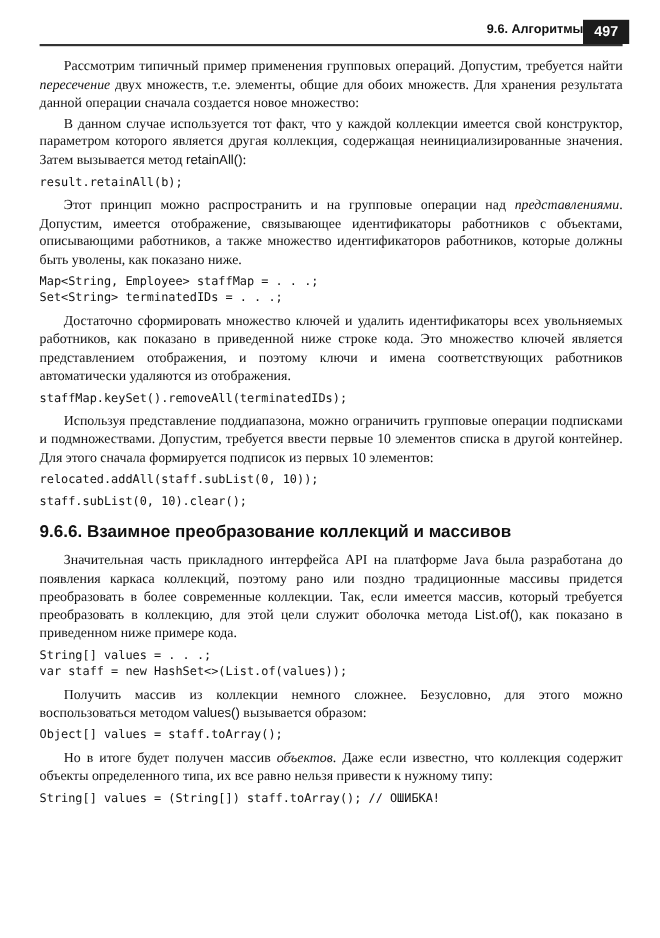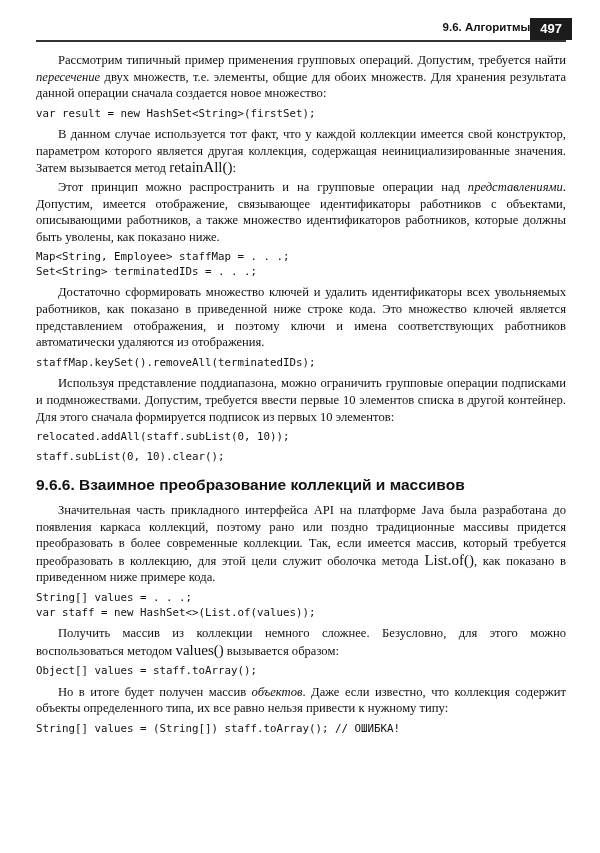--- a/index.html
+++ b/index.html
@@ -40,22 +40,22 @@
   .content { }
   p.para {
     font-size: 12.6px;
     line-height: 16.6px;
     text-align: justify;
     text-indent: 22px;
     margin: 2px 0 2px 0;
   }
   p.para .it { font-style: italic; }
   p.para .ic {
-    font-family: Liberation Serif, serif;
-    font-size: 15px;
+    font-family: Liberation Sans, sans-serif;
+    font-size: 12px;
   }
   pre.code {
     font-family: "DejaVu Sans Mono", monospace;
     font-size: 10.8px;
     line-height: 14.5px;
     margin: 5px 0 5px 0;
     white-space: pre;
   }
   h2.section-heading {
     font-family: "Liberation Sans", sans-serif;
@@ -67,22 +67,22 @@
 </head>
 <body>
 
 <div class="page">
   <div class="running-head">
     <span class="section-title">9.6. Алгоритмы</span>
     <span class="page-num">497</span>
   </div>
   <div class="content">
       <p class="para"><span>Рассмотрим типичный пример применения групповых операций. Допустим, требуется найти </span><span class="it">пересечение</span><span> двух множеств, т.е. элементы, общие для обоих множеств. Для хранения результата данной операции сначала создается новое множество:</span></p>
-      <pre class="code">var result = new HashSet&lt;String&gt;(firstSet);</pre>
       <p class="para"><span>В данном случае используется тот факт, что у каждой коллекции имеется свой конструктор, параметром которого является другая коллекция, содержащая неинициализированные значения. Затем вызывается метод </span><span class="ic">retainAll()</span><span>:</span></p>
+      <pre class="code">result.retainAll(b);</pre>
       <p class="para"><span>Этот принцип можно распространить и на групповые операции над </span><span class="it">представлениями</span><span>. Допустим, имеется отображение, связывающее идентификаторы работников с объектами, описывающими работников, а также множество идентификаторов работников, которые должны быть уволены, как показано ниже.</span></p>
       <pre class="code">Map&lt;String, Employee&gt; staffMap = . . .;
 Set&lt;String&gt; terminatedIDs = . . .;</pre>
       <p class="para"><span>Достаточно сформировать множество ключей и удалить идентификаторы всех увольняемых работников, как показано в приведенной ниже строке кода. Это множество ключей является представлением отображения, и поэтому ключи и имена соответствующих работников автоматически удаляются из отображения.</span></p>
       <pre class="code">staffMap.keySet().removeAll(terminatedIDs);</pre>
       <p class="para"><span>Используя представление поддиапазона, можно ограничить групповые операции подписками и подмножествами. Допустим, требуется ввести первые 10 элементов списка в другой контейнер. Для этого сначала формируется подписок из первых 10 элементов:</span></p>
       <pre class="code">relocated.addAll(staff.subList(0, 10));</pre>
       <pre class="code">staff.subList(0, 10).clear();</pre>
       <h2 class="section-heading">9.6.6. Взаимное преобразование коллекций и массивов</h2>
       <p class="para"><span>Значительная часть прикладного интерфейса API на платформе Java была разработана до появления каркаса коллекций, поэтому рано или поздно традиционные массивы придется преобразовать в более современные коллекции. Так, если имеется массив, который требуется преобразовать в коллекцию, для этой цели служит оболочка метода </span><span class="ic">List.of()</span><span>, как показано в приведенном ниже примере кода.</span></p>

